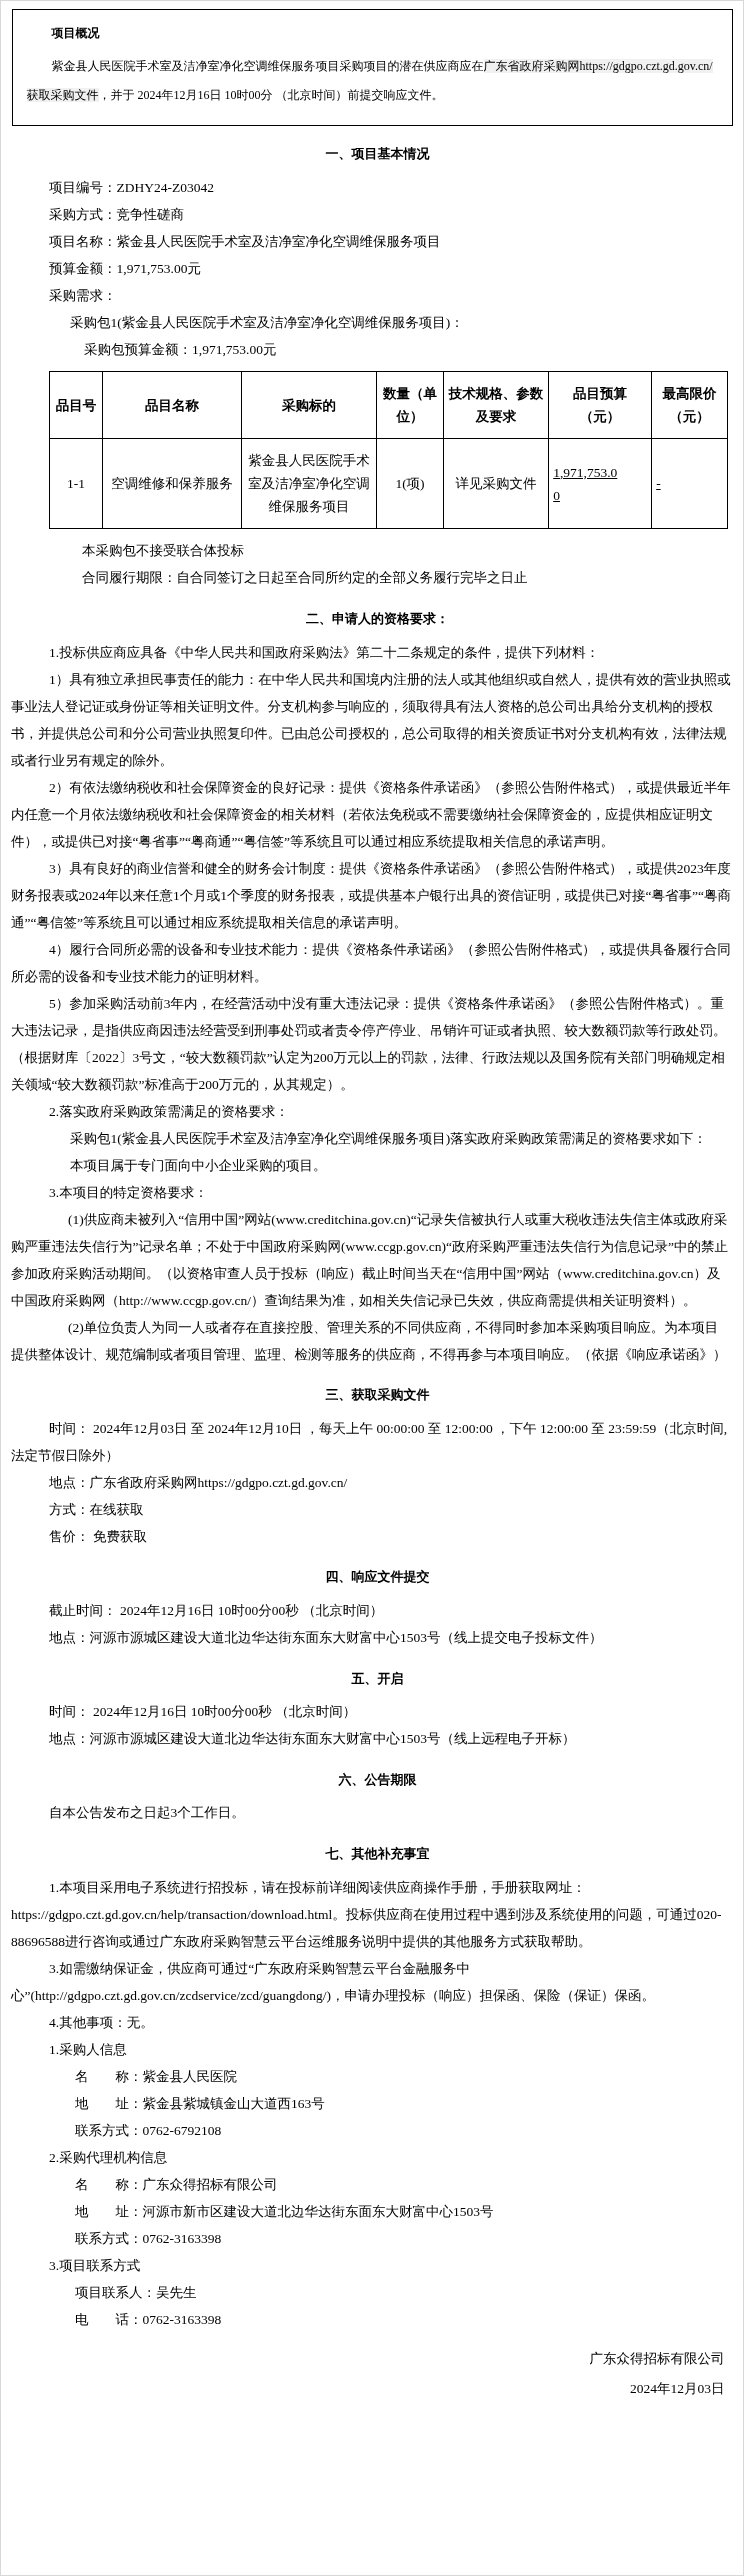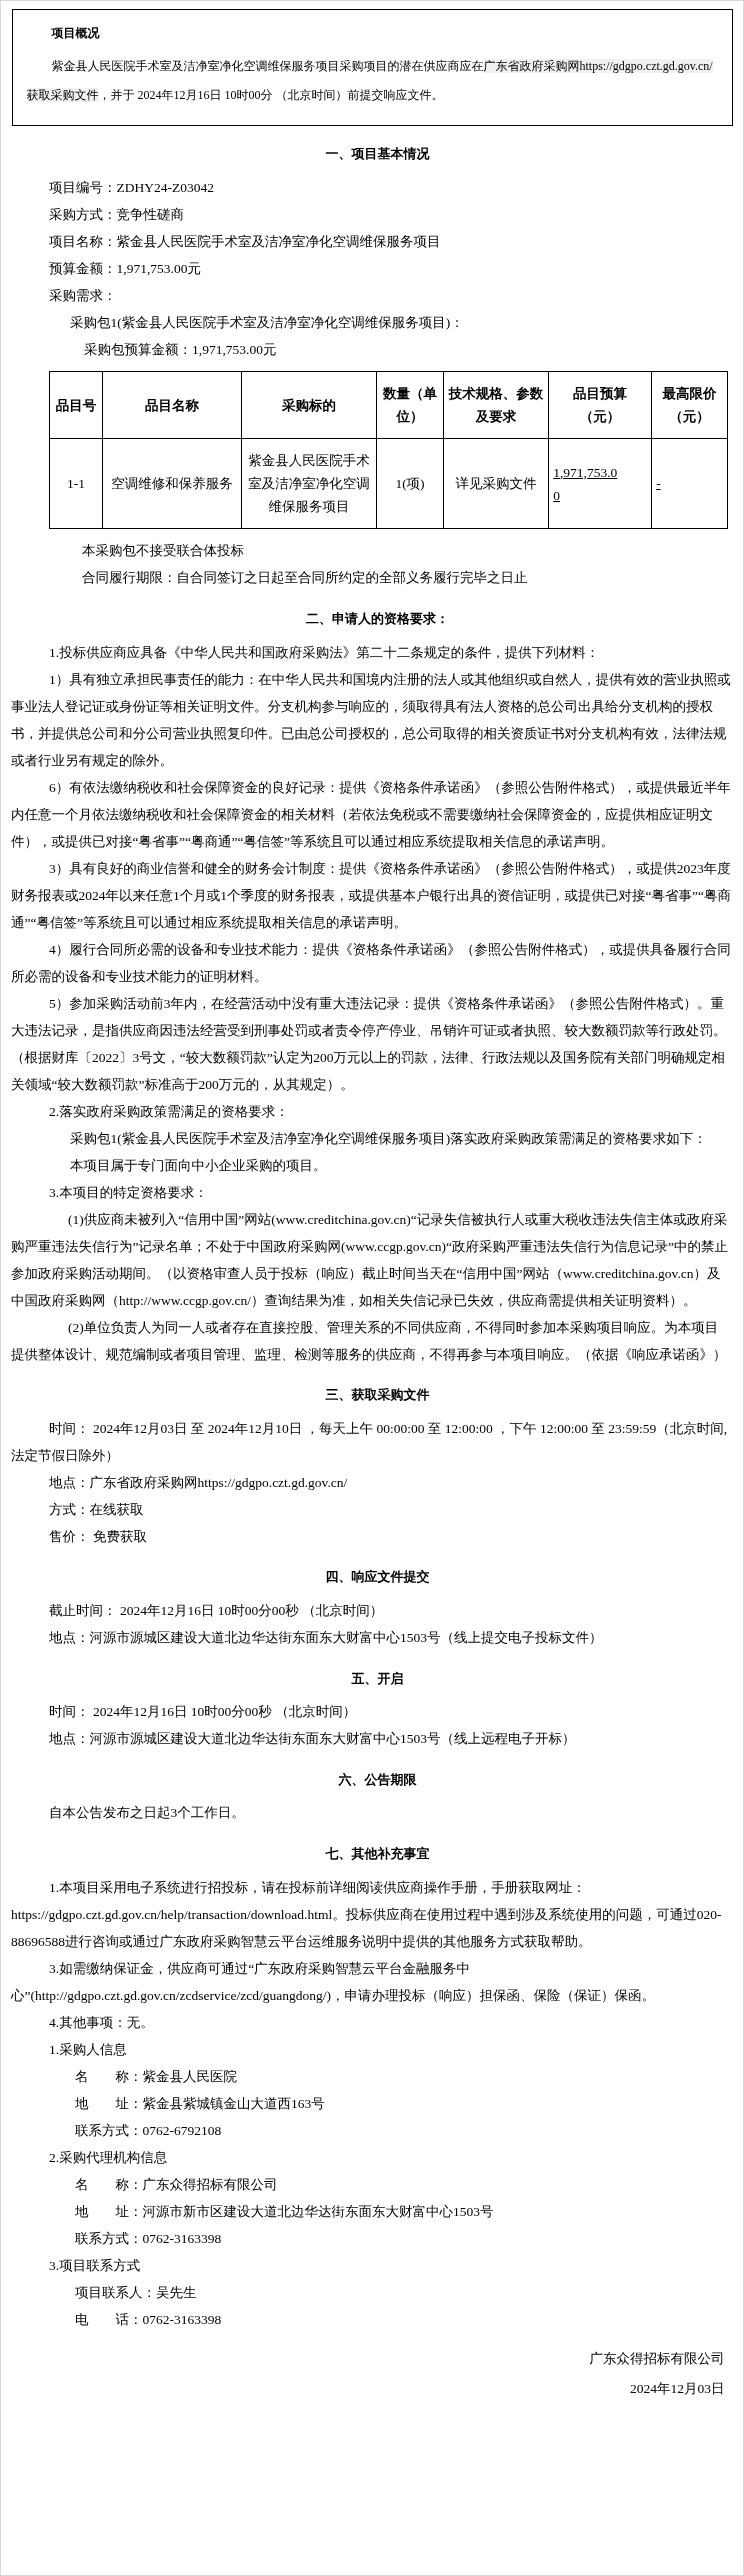--- a/index.html
+++ b/index.html
@@ -137,21 +137,21 @@
     </tr>
   </tbody>
     </table>
 
   <div class="ln note">本采购包不接受联合体投标</div>
   <div class="ln note">合同履行期限：自合同签订之日起至合同所约定的全部义务履行完毕之日止</div>
 
   <div class="sec-h">二、申请人的资格要求：</div>
   <div class="para">1.投标供应商应具备《中华人民共和国政府采购法》第二十二条规定的条件，提供下列材料：</div>
   <div class="para">1）具有独立承担民事责任的能力：在中华人民共和国境内注册的法人或其他组织或自然人，提供有效的营业执照或事业法人登记证或身份证等相关证明文件。分支机构参与响应的，须取得具有法人资格的总公司出具给分支机构的授权书，并提供总公司和分公司营业执照复印件。已由总公司授权的，总公司取得的相关资质证书对分支机构有效，法律法规或者行业另有规定的除外。</div>
-  <div class="para">6）有依法缴纳税收和社会保障资金的良好记录：提供《资格条件承诺函》（参照公告附件格式），或提供最近半年内任意一个月依法缴纳税收和社会保障资金的相关材料（若依法免税或不需要缴纳社会保障资金的，应提供相应证明文件），或提供已对接“粤省事”“粤商通”“粤信签”等系统且可以通过相应系统提取相关信息的承诺声明。</div>
+  <div class="para">2）有依法缴纳税收和社会保障资金的良好记录：提供《资格条件承诺函》（参照公告附件格式），或提供最近半年内任意一个月依法缴纳税收和社会保障资金的相关材料（若依法免税或不需要缴纳社会保障资金的，应提供相应证明文件），或提供已对接“粤省事”“粤商通”“粤信签”等系统且可以通过相应系统提取相关信息的承诺声明。</div>
   <div class="para">3）具有良好的商业信誉和健全的财务会计制度：提供《资格条件承诺函》（参照公告附件格式），或提供2023年度财务报表或2024年以来任意1个月或1个季度的财务报表，或提供基本户银行出具的资信证明，或提供已对接“粤省事”“粤商通”“粤信签”等系统且可以通过相应系统提取相关信息的承诺声明。</div>
   <div class="para">4）履行合同所必需的设备和专业技术能力：提供《资格条件承诺函》（参照公告附件格式），或提供具备履行合同所必需的设备和专业技术能力的证明材料。</div>
   <div class="para">5）参加采购活动前3年内，在经营活动中没有重大违法记录：提供《资格条件承诺函》（参照公告附件格式）。重大违法记录，是指供应商因违法经营受到刑事处罚或者责令停产停业、吊销许可证或者执照、较大数额罚款等行政处罚。（根据财库〔2022〕3号文，“较大数额罚款”认定为200万元以上的罚款，法律、行政法规以及国务院有关部门明确规定相关领域“较大数额罚款”标准高于200万元的，从其规定）。</div>
   <div class="para">2.落实政府采购政策需满足的资格要求：</div>
   <div class="ln ind2">采购包1(紫金县人民医院手术室及洁净室净化空调维保服务项目)落实政府采购政策需满足的资格要求如下：</div>
   <div class="ln ind2">本项目属于专门面向中小企业采购的项目。</div>
   <div class="para">3.本项目的特定资格要求：</div>
   <div class="para para-deep">(1)供应商未被列入“信用中国”网站(www.creditchina.gov.cn)“记录失信被执行人或重大税收违法失信主体或政府采购严重违法失信行为”记录名单；不处于中国政府采购网(www.ccgp.gov.cn)“政府采购严重违法失信行为信息记录”中的禁止参加政府采购活动期间。（以资格审查人员于投标（响应）截止时间当天在“信用中国”网站（www.creditchina.gov.cn）及中国政府采购网（http://www.ccgp.gov.cn/）查询结果为准，如相关失信记录已失效，供应商需提供相关证明资料）。</div>
   <div class="para para-deep">(2)单位负责人为同一人或者存在直接控股、管理关系的不同供应商，不得同时参加本采购项目响应。为本项目提供整体设计、规范编制或者项目管理、监理、检测等服务的供应商，不得再参与本项目响应。（依据《响应承诺函》）</div>
 

